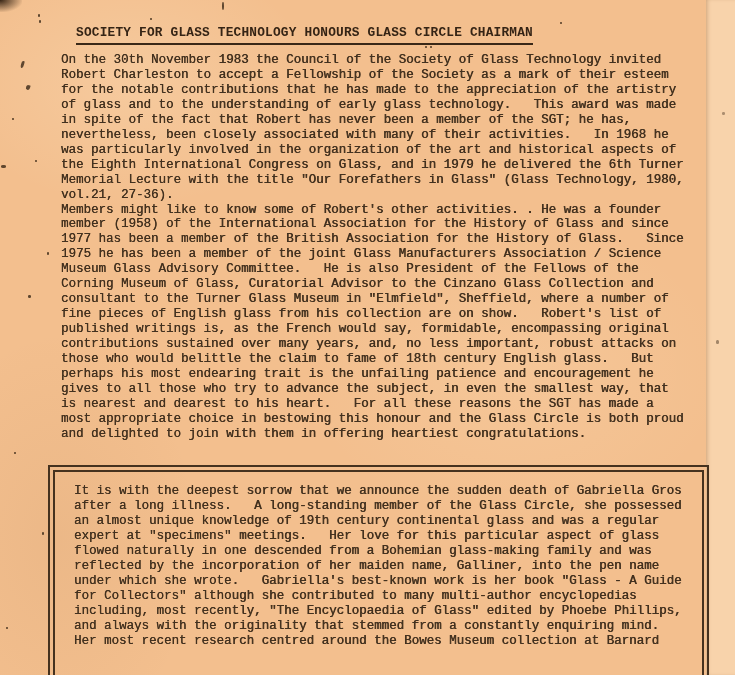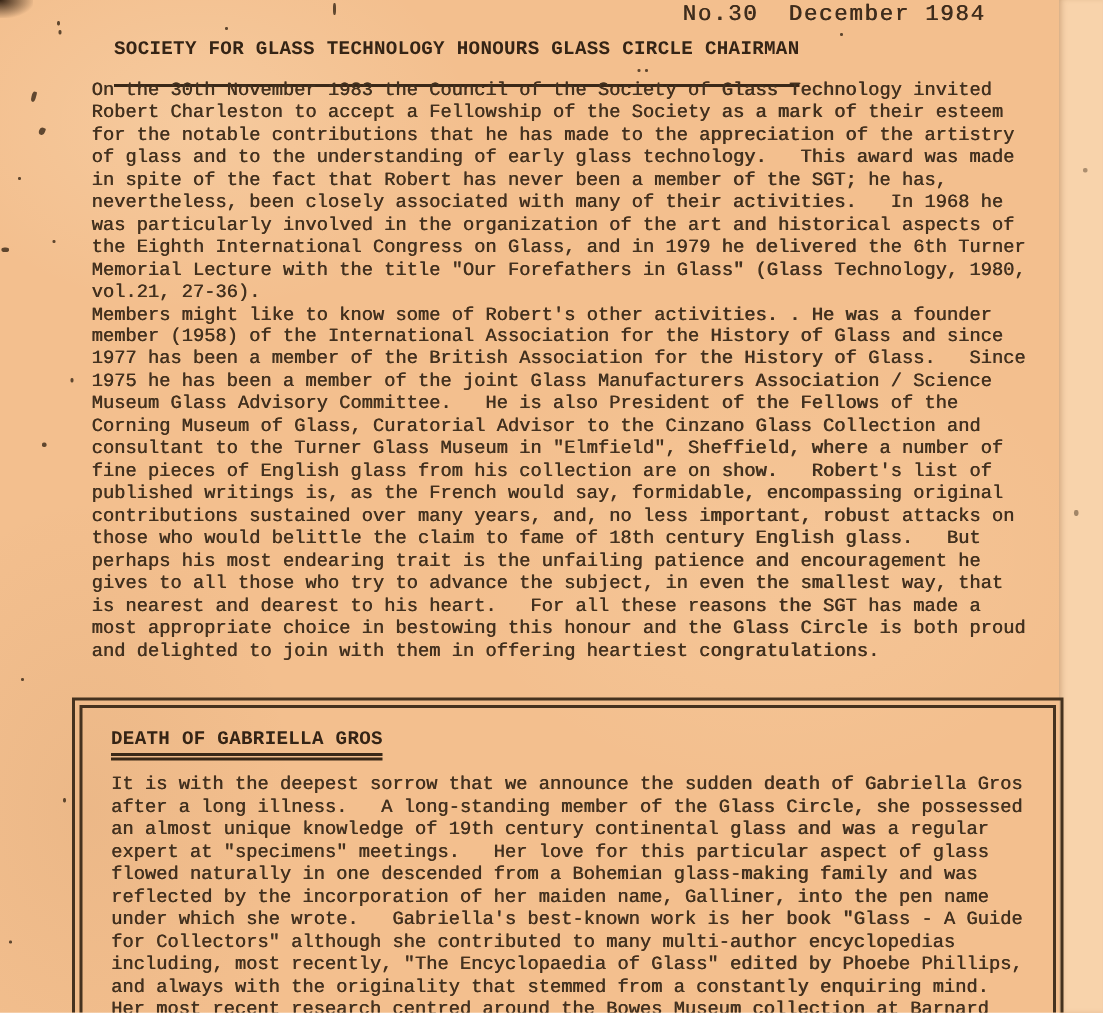--- a/index.html
+++ b/index.html
@@ -30,21 +30,21 @@
     position:absolute;left:455px;top:1px;
     font-size:15px;line-height:18px;letter-spacing:1.1px;
     text-shadow:0.4px 0 0 currentColor;
     white-space:pre;
   }
   .h1{
     position:absolute;left:76px;top:25px;margin:0;
     font-size:12.8px;line-height:15px;font-weight:bold;letter-spacing:0.2px;
     color:#352415;
     border-bottom:2px solid #3a2817;
-    padding-bottom:16px;
+    padding-bottom:3px;
     white-space:pre;
   }
   .bodytext{
     white-space:pre;
     font-size:12.5px;line-height:14.95px;
     text-shadow:0.35px 0 0 currentColor;
     color:#43311f;
     font-family:Liberation Mono, monospace;
   }
   .sgt-body{
@@ -100,21 +100,20 @@
   .speck:nth-of-type(19){left:14px;top:452px;width:2px;height:2px;}
 </style>
 </head>
 <body>
 
 <div class="page" style="--paper: #f3bf8e; --paper-edge: #f8d3ab; --ink: #3f2d1d;">
 
   <div class="edge-strip"></div>
   <div class="corner-shadow"></div>
 
-  <div class="issue-line">No.30  December 1984</div>
 
   <section>
     <h1 class="h1">SOCIETY FOR GLASS TECHNOLOGY HONOURS GLASS CIRCLE CHAIRMAN</h1>
     <div class="bodytext sgt-body">On the 30th November 1983 the Council of the Society of Glass Technology invited
 Robert Charleston to accept a Fellowship of the Society as a mark of their esteem
 for the notable contributions that he has made to the appreciation of the artistry
 of glass and to the understanding of early glass technology.   This award was made
 in spite of the fact that Robert has never been a member of the SGT; he has,
 nevertheless, been closely associated with many of their activities.   In 1968 he
 was particularly involved in the organization of the art and historical aspects of
@@ -134,21 +133,20 @@
 those who would belittle the claim to fame of 18th century English glass.   But
 perhaps his most endearing trait is the unfailing patience and encouragement he
 gives to all those who try to advance the subject, in even the smallest way, that
 is nearest and dearest to his heart.   For all these reasons the SGT has made a
 most appropriate choice in bestowing this honour and the Glass Circle is both proud
 and delighted to join with them in offering heartiest congratulations.</div>
   </section>
 
   <section class="obit-box">
     <div class="obit-inner">
-      <h2 class="h2">DEATH OF GABRIELLA GROS</h2>
       <div class="bodytext obit-body">It is with the deepest sorrow that we announce the sudden death of Gabriella Gros
 after a long illness.   A long-standing member of the Glass Circle, she possessed
 an almost unique knowledge of 19th century continental glass and was a regular
 expert at "specimens" meetings.   Her love for this particular aspect of glass
 flowed naturally in one descended from a Bohemian glass-making family and was
 reflected by the incorporation of her maiden name, Galliner, into the pen name
 under which she wrote.   Gabriella's best-known work is her book "Glass - A Guide
 for Collectors" although she contributed to many multi-author encyclopedias
 including, most recently, "The Encyclopaedia of Glass" edited by Phoebe Phillips,
 and always with the originality that stemmed from a constantly enquiring mind.

